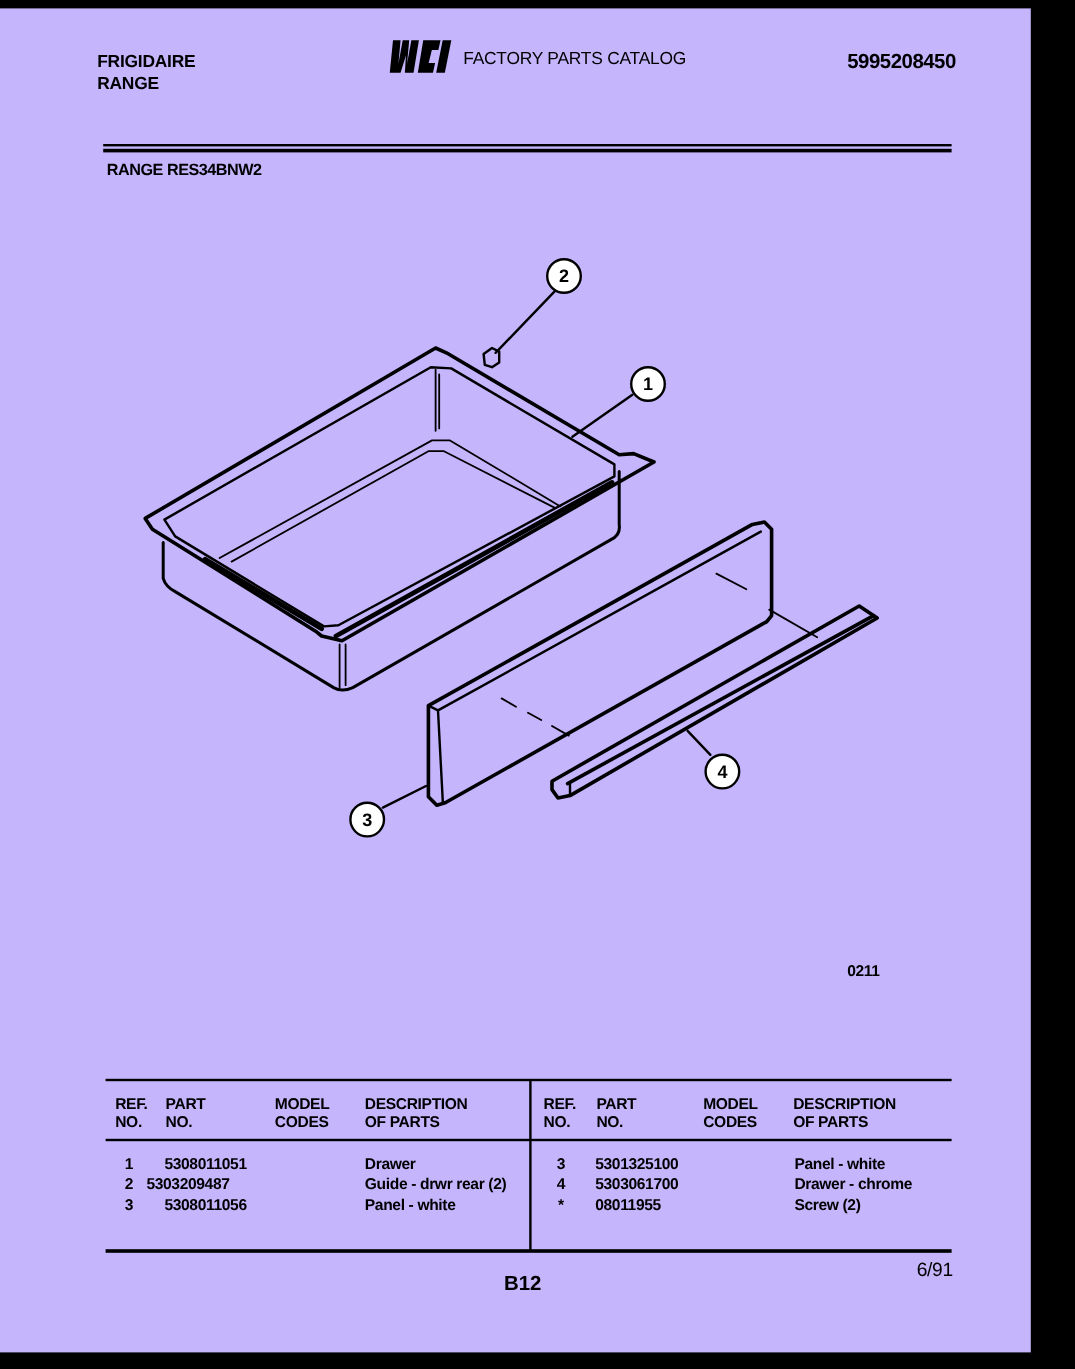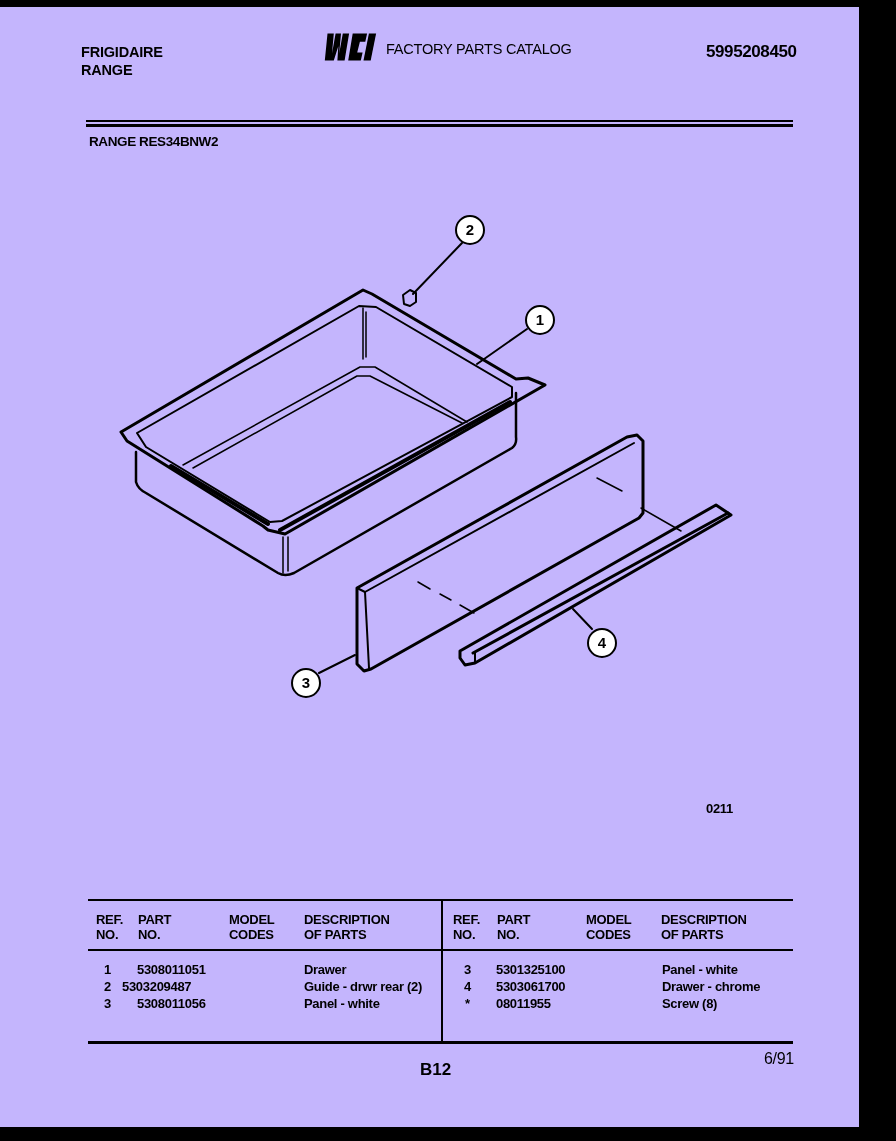--- a/index.html
+++ b/index.html
@@ -184,17 +184,17 @@
   <div class="abs td" style="left:464px;top:971px">
     <span>4</span>
   </div>
   <div class="abs td" style="left:496px;top:971px">5303061700</div>
   <div class="abs td" style="left:662px;top:971px">Drawer - chrome</div>
 
   <div class="abs td" style="left:465px;top:988px">
     <span>*</span>
   </div>
   <div class="abs td" style="left:496px;top:988px">08011955</div>
-  <div class="abs td" style="left:662px;top:988px">Screw (8)</div>
+  <div class="abs td" style="left:662px;top:988px">Screw (2)</div>
 
   <div class="abs page-no" style="top:1053px">B12</div>
   <div class="abs date" style="top:1043px">6/91</div>
 </div>
 
 </body></html>

